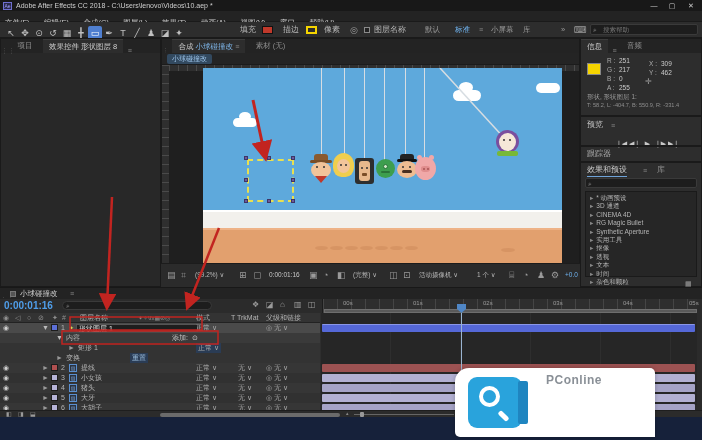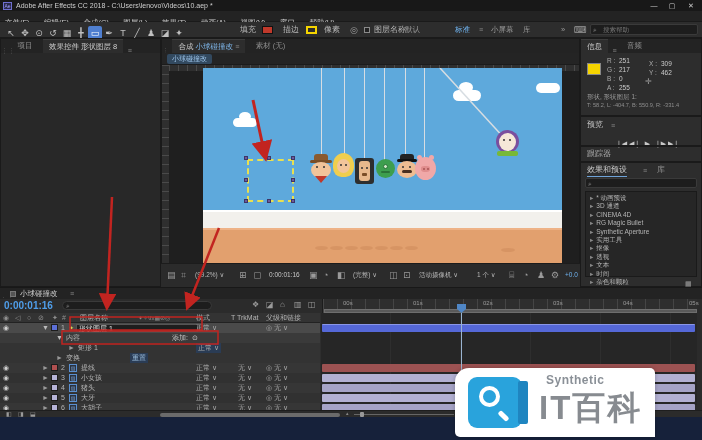--- a/index.html
+++ b/index.html
@@ -84,21 +84,21 @@
       <span class="tool">↖</span><span class="tool">✥</span><span class="tool">⊙</span><span class="tool">↺</span><span class="tool">▦</span><span class="tool">╋</span><span class="tool active">▭</span><span class="tool">✒</span><span class="tool">T</span><span class="tool">╱</span><span class="tool">♟</span><span class="tool">◪</span><span class="tool">✦</span>
     </div>
     <span class="abs txt" style="left:240px;top:3px;">填充</span>
     <span class="abs" style="left:262px;top:4px;width:11px;height:8px;background:#c0392b;border:1px solid #111;"></span>
     <span class="abs txt" style="left:283px;top:3px;">描边</span>
     <span class="abs" style="left:306px;top:4px;width:11px;height:8px;border:2px solid #f5d400;background:#2d2d2d;"></span>
     <span class="abs txt" style="left:324px;top:3px;">像素</span>
     <span class="abs icon" style="left:350px;top:3px;">◎</span>
     <span class="abs" style="left:364px;top:5px;width:6px;height:6px;border:1px solid #8a8a8a;background:#222;"></span>
     <span class="abs txt" style="left:374px;top:3px;">图层名称</span>
-    <span class="abs ws" style="left:400px;top:0;">默认</span>
+    <span class="abs ws" style="left:420px;top:0;">默认</span>
     <span class="abs ws active" style="left:450px;top:0;">标准</span>
     <span class="abs hamb" style="left:479px;top:4px;">≡</span>
     <span class="abs ws" style="left:486px;top:0;">小屏幕</span>
     <span class="abs ws" style="left:518px;top:0;">库</span>
     <span class="abs ws" style="left:556px;top:0;">»</span>
     <span class="abs icon" style="left:574px;top:3px;">⌨</span>
     <div class="abs" style="left:590px;top:2px;width:108px;height:11px;background:#1d1d1d;border:1px solid #3a3a3a;border-radius:2px;">
       <span class="abs icon" style="left:2px;top:0;font-size:7px;">⌕</span>
       <span class="abs tiny" style="left:12px;top:1px;color:#777;">搜索帮助</span>
     </div>
@@ -483,17 +483,16 @@
     <rect x="70" y="317" width="132" height="13" fill="none" stroke="#c22420" stroke-width="1.5"></rect>
     <rect x="62" y="331" width="156" height="13" fill="none" stroke="#c22420" stroke-width="1.5"></rect>
   </svg>
 
   <div class="abs" id="wm">
     <div id="wm-logo">
       <div id="wm-spine"></div>
       <div id="wm-lens"></div>
       <div id="wm-handle"></div>
     </div>
-    <div id="wm-brand">Synthetic</div>
-    <div id="wm-title">IT百科</div>
+    <div id="wm-brand">PConline</div>
   </div>
 
 </div>
 
 </body></html>

